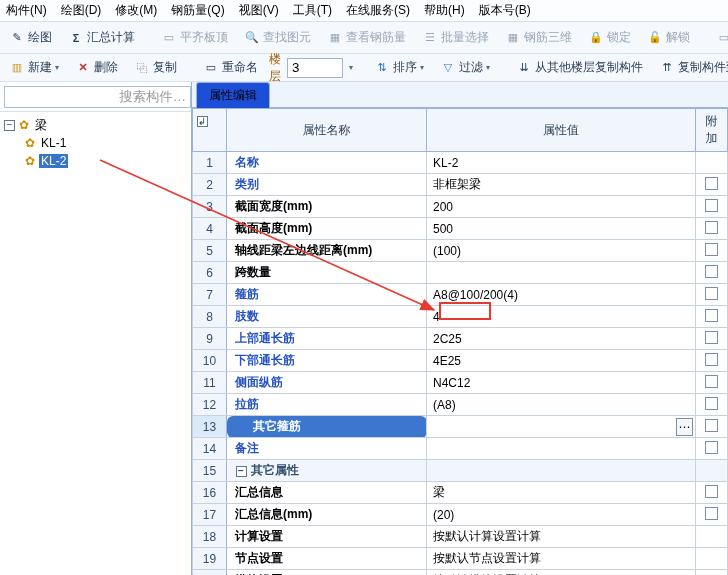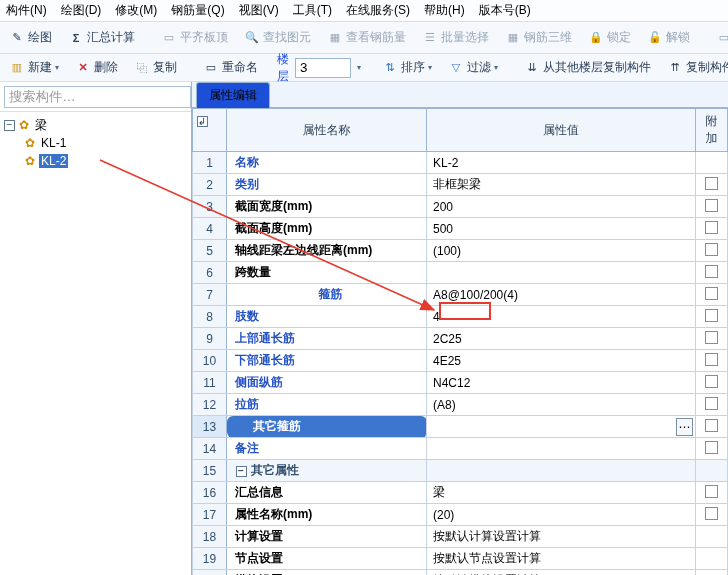--- a/index.html
+++ b/index.html
@@ -9,21 +9,21 @@
   .toolbar { display: flex; align-items: center; gap: 6px; padding: 2px 4px; background: #f5f9fe; border-bottom: 1px solid #d7e0ea; height: 32px; }
   .tb-sep { width: 1px; height: 22px; background: #c6d2e0; margin: 0 2px; }
   .tb-btn { display: flex; align-items: center; gap: 3px; padding: 2px 4px; border: 1px solid transparent; border-radius: 2px; cursor: default; color: #2b3f57; white-space: nowrap; }
   .tb-btn.dim { color: #9aa7b6; }
   .tb-icon { width: 16px; height: 16px; display: inline-flex; align-items: center; justify-content: center; font-size: 11px; }
   .toolbar2 { display: flex; align-items: center; gap: 6px; padding: 2px 4px; background: #f5f9fe; border-bottom: 1px solid #d7e0ea; height: 28px; }
   .floor-combo { width: 56px; height: 20px; border: 1px solid #9ab6d4; background: #fff; padding: 1px 4px; }
   .split-under { display: flex; height: calc(100% - 82px); }
   .left-pane { width: 192px; border-right: 1px solid #9ab6d4; display: flex; flex-direction: column; }
   .search-row { display: flex; align-items: center; padding: 4px 4px; gap: 4px; border-bottom: 1px solid #d7e0ea; height: 30px; }
-  .search-input { flex: 1; height: 22px; border: 1px solid #a9bfd8; padding: 2px 4px; color: #9a9a9a; }
+  .search-input { flex: 1; height: 22px; border: 1px solid #a9bfd8; padding: 2px 4px; color: #9a9a9a; text-align: right; }
   .search-btn { width: 20px; height: 22px; border: 1px solid #a9bfd8; background: #fff; color: #3a78c2; display: flex; align-items: center; justify-content: center; font-size: 14px; }
   .tree { flex: 1; overflow: auto; padding: 4px 2px; }
   .tree-row { display: flex; align-items: center; height: 18px; gap: 3px; padding-left: 2px; }
   .expander { width: 11px; height: 11px; border: 1px solid #607890; display: inline-flex; align-items: center; justify-content: center; font-size: 10px; line-height: 1; color: #2a4561; background: #fff; }
   .gear { width: 12px; height: 12px; display: inline-flex; align-items: center; justify-content: center; color: #d08a00; font-size: 12px; }
   .node-label { padding: 0 2px; }
   .node-sel { background: #3874c9; color: #fff; }
   .right-pane { flex: 1; display: flex; flex-direction: column; overflow: hidden; }
   .tab-strip { display: flex; align-items: flex-end; height: 26px; background: #eef4fb; border-bottom: 1px solid #9ab6d4; padding-left: 4px; }
   .tab { padding: 4px 12px 4px 12px; border: 1px solid #9ab6d4; border-bottom: none; background: #1d4ed8; margin-right: 3px; border-radius: 3px 3px 0 0; position: relative; top: 1px; }
@@ -119,21 +119,21 @@
   </div>
   <div class="tb-btn">
     <span class="tb-icon">⿻</span>
     <span>复制</span>
   </div>
   <div class="tb-sep"></div>
   <div class="tb-btn">
     <span class="tb-icon">▭</span>
     <span>重命名</span>
   </div>
-  <span style="color:#1d4ed8;margin-left:8px;">楼层</span>
+  <span style="color:#a16207;">楼层</span>
   <input class="floor-combo" value="3" style="">
   <span class="small-tri">▾</span>
   <div class="tb-sep"></div>
   <div class="tb-btn">
     <span class="tb-icon" style="color:#2c72c7;">⇅</span>
     <span>排序</span>
     <span class="small-tri">▾</span>
   </div>
   <div class="tb-btn">
     <span class="tb-icon" style="color:#2c72c7;">▽</span>
@@ -227,21 +227,21 @@
               <td class="col-att"><span class="chk"></span></td>
             </tr>
             <tr>
               <td class="col-num">6</td>
               <td class="col-name col-name-cell" style="padding-left:18px;"><span class="">跨数量</span></td>
               <td class="col-val"></td>
               <td class="col-att"><span class="chk"></span></td>
             </tr>
             <tr>
               <td class="col-num">7</td>
-              <td class="col-name col-name-cell" style="padding-left:18px;text-align:center;"><span class="link-cell">箍筋</span></td>
+              <td class="col-name col-name-cell" style="padding-left:18px;"><span class="link-cell">箍筋</span></td>
               <td class="col-val">A8@100/200(4)</td>
               <td class="col-att"><span class="chk"></span></td>
             </tr>
             <tr>
               <td class="col-num">8</td>
               <td class="col-name col-name-cell" style="padding-left:18px;"><span class="link-cell">肢数</span></td>
               <td class="col-val">4</td>
               <td class="col-att"><span class="chk"></span></td>
             </tr>
             <tr>
@@ -294,21 +294,21 @@
               <td class="col-att" style="background: rgb(241, 246, 252);"></td>
             </tr>
             <tr>
               <td class="col-num">16</td>
               <td class="col-name col-name-cell" style="padding-left:34px;"><span class="">汇总信息</span></td>
               <td class="col-val">梁</td>
               <td class="col-att"><span class="chk"></span></td>
             </tr>
             <tr>
               <td class="col-num">17</td>
-              <td class="col-name col-name-cell" style="padding-left:34px;"><span class="">属性名称(mm)</span></td>
+              <td class="col-name col-name-cell" style="padding-left:34px;"><span class="">汇总信息(mm)</span></td>
               <td class="col-val">(20)</td>
               <td class="col-att"><span class="chk"></span></td>
             </tr>
             <tr>
               <td class="col-num">18</td>
               <td class="col-name col-name-cell" style="padding-left:34px;"><span class="">计算设置</span></td>
               <td class="col-val">按默认计算设置计算</td>
               <td class="col-att"></td>
             </tr>
             <tr>

